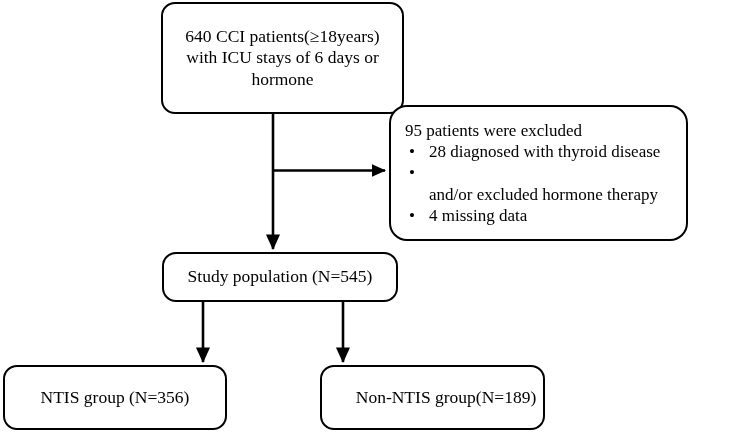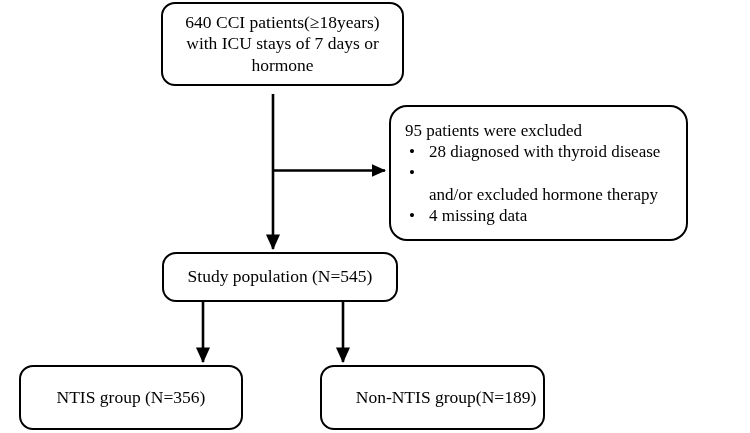--- a/index.html
+++ b/index.html
@@ -40,21 +40,21 @@
     text-align: center;
     line-height: 1.22;
     font-size: 17.5px;
   }
 
   
   #node-cohort {
     left: 161px;
     top: 2px;
     width: 243px;
-    height: 84px;
+    height: 112px;
     padding: 4px 10px;
   }
 
   
   #node-excluded {
     left: 389px;
     top: 105px;
     width: 299px;
     height: 136px;
     border-radius: 18px;
@@ -96,21 +96,20 @@
     width: 236px;
     height: 50px;
   }
 
   
   #node-ntis {
     left: 3px;
     top: 365px;
     width: 224px;
     height: 65px;
-    margin-left: 16px;
   }
   #node-nonntis {
     left: 320px;
     top: 365px;
     width: 225px;
     height: 65px;
     padding-left: 27px;
   }
 </style>
 </head>
@@ -130,21 +129,21 @@
     <line x1="273" y1="170.5" x2="385" y2="170.5" stroke="#000000" stroke-width="2.4" marker-end="url(#arrowhead)"></line>
 
     <line x1="203" y1="302" x2="203" y2="362" stroke="#000000" stroke-width="2.6" marker-end="url(#arrowhead)"></line>
 
     <line x1="343" y1="302" x2="343" y2="362" stroke="#000000" stroke-width="2.6" marker-end="url(#arrowhead)"></line>
   </svg>
 
   <div class="node" id="node-cohort">
     <div class="node-text">
       <span>640 CCI patients(≥18years)</span><br>
-      <span>with ICU stays of 7 days or</span><br>
+      <span>with ICU stays of 6 days or</span><br>
       <span>hormone</span>
     </div>
   </div>
 
   <div class="node" id="node-excluded">
     <div class="excl-inner">
       <span class="excl-heading">95 patients were excluded</span>
       <ul class="excl-list">
         <li class="excl-item">
           <span class="excl-bullet">•</span>

